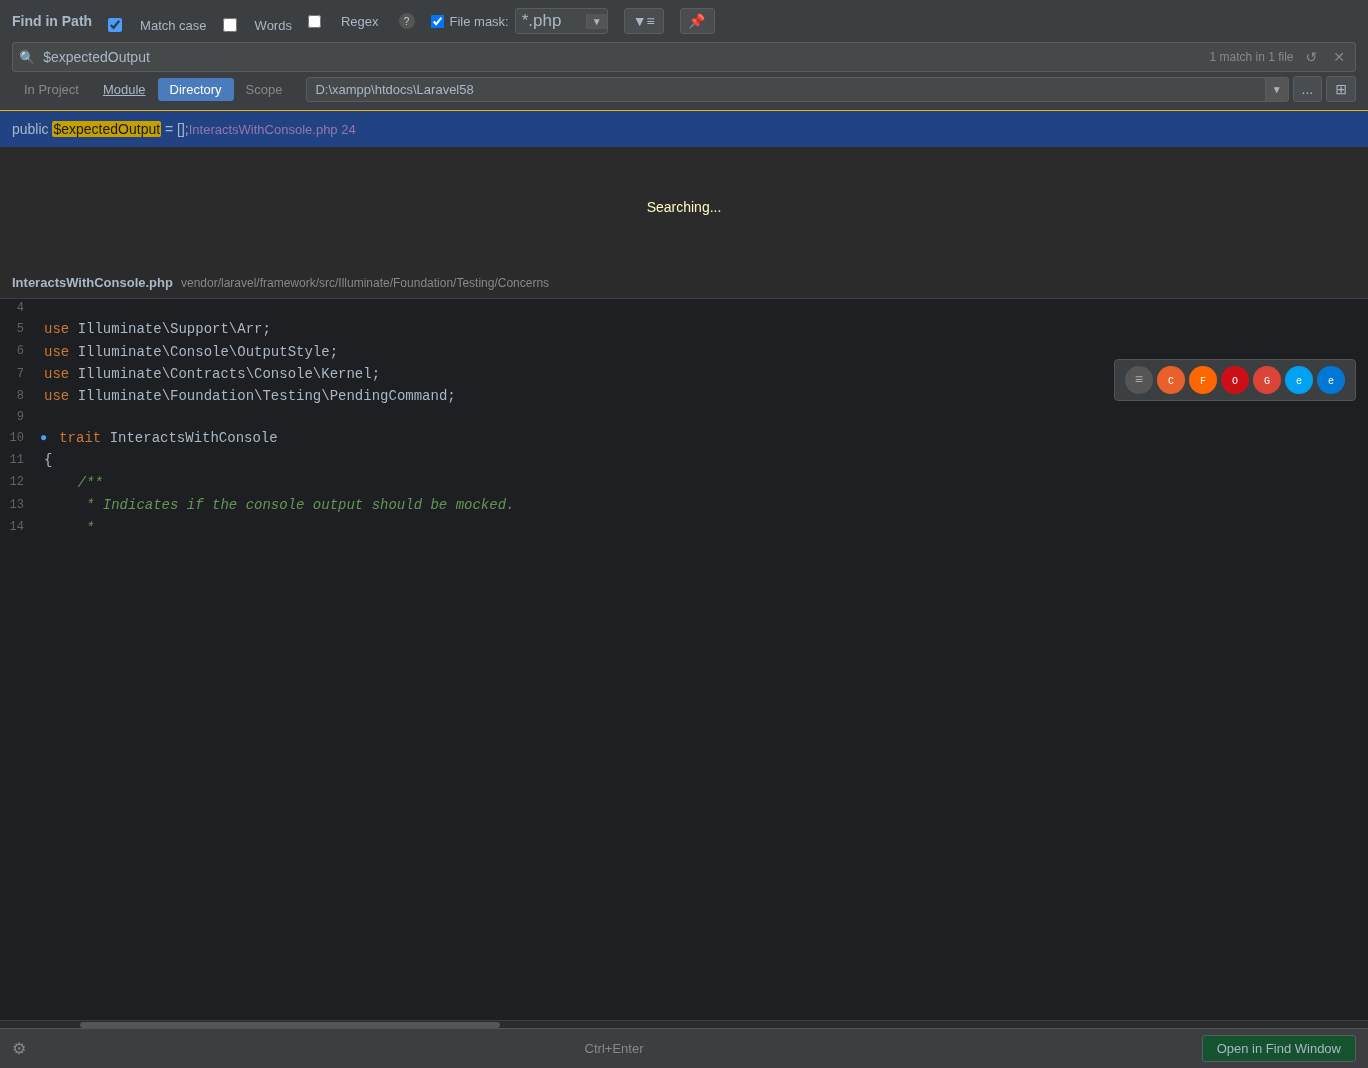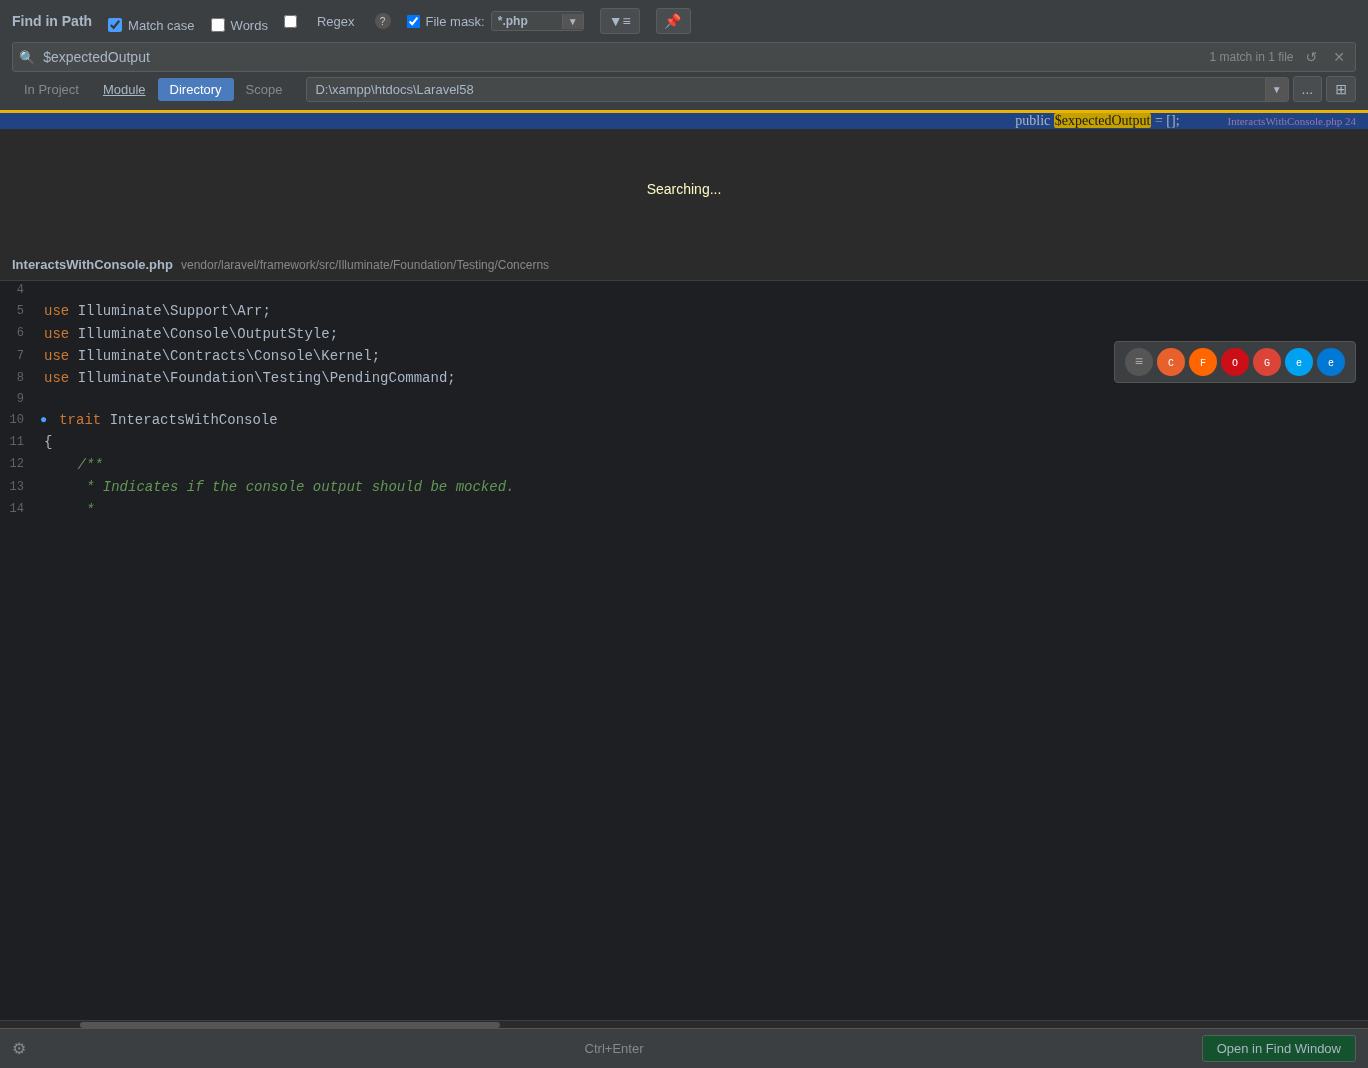--- a/index.html
+++ b/index.html
@@ -7,42 +7,42 @@
       background: #2b2b2b;
       font-family: 'Segoe UI', Arial, sans-serif;
       color: #a9b7c6;
       width: 1368px;
       height: 1068px;
       overflow: hidden;
     }
 
     .find-in-path-panel {
       background: #3c3f41;
-      border-bottom: 3px solid #eab308;
+      border-bottom: 1px solid #eab308;
       padding: 8px 12px;
     }
 
     .toolbar-row {
       display: flex;
       align-items: center;
       gap: 16px;
       margin-bottom: 8px;
     }
 
     .panel-title {
       color: #a9b7c6;
       font-size: 14px;
       font-weight: 600;
       white-space: nowrap;
     }
 
     .checkbox-group {
       display: flex;
       align-items: center;
-      gap: 6px;
+      gap: 18px;
       font-size: 13px;
       color: #a9b7c6;
       margin-top: 8px;
     }
 
     .checkbox-group input[type="checkbox"] {
       width: 14px;
       height: 14px;
       accent-color: #4a9eff;
     }
@@ -82,24 +82,23 @@
       background: #45494a;
       border: 1px solid #5a5d5f;
       border-radius: 3px;
     }
 
     .file-mask-input {
       background: transparent;
       border: none;
       outline: none;
       color: #a9b7c6;
-      font-size: 12px;
+      font-size: 17px;
       padding: 2px 6px;
       width: 70px;
-      font-weight: bold;
     }
 
     .dropdown-arrow-btn {
       background: #555;
       border: none;
       border-left: 1px solid #5a5d5f;
       color: #a9b7c6;
       cursor: pointer;
       padding: 2px 5px;
       font-size: 10px;
@@ -218,40 +217,39 @@
       border: none;
       border-left: 1px solid #5a5d5f;
       color: #a9b7c6;
       cursor: pointer;
       padding: 4px 6px;
       font-size: 10px;
     }
 
     .result-row {
       background: #214283;
-      padding: 0 12px;
-      display: flex;
-      align-items: center;
-      justify-content: flex-end;
-      font-family: Liberation Serif, serif;
+      padding: 10px 12px;
+      display: flex;
+      align-items: center;
+      justify-content: flex-start;
+      font-family: Liberation Sans, sans-serif;
       font-size: 14px;
       color: #a9b7c6;
     }
 
     .result-match-highlight {
       background: #c4a000;
       color: #1a1a1a;
       padding: 0 1px;
       border-radius: 2px;
     }
 
     .result-file-info {
       color: #9876aa;
-      font-size: 11px;
-      margin-left: 48px;
+      font-size: 13px;
     }
 
     .searching-area {
       display: flex;
       align-items: center;
       justify-content: center;
       height: 120px;
       color: #fef9c3;
       font-size: 14px;
     }

